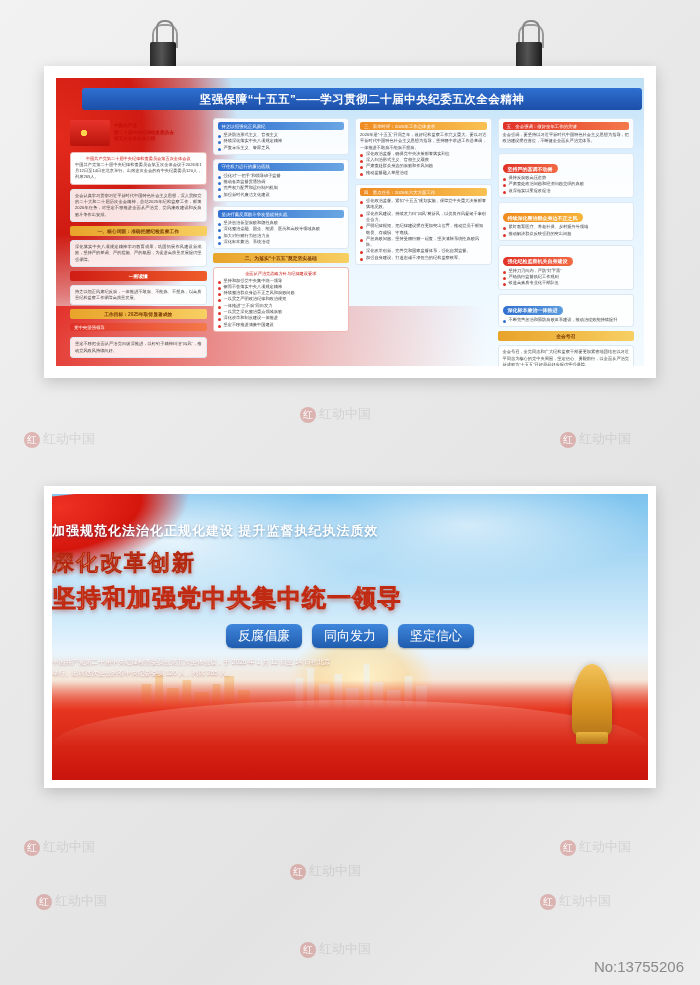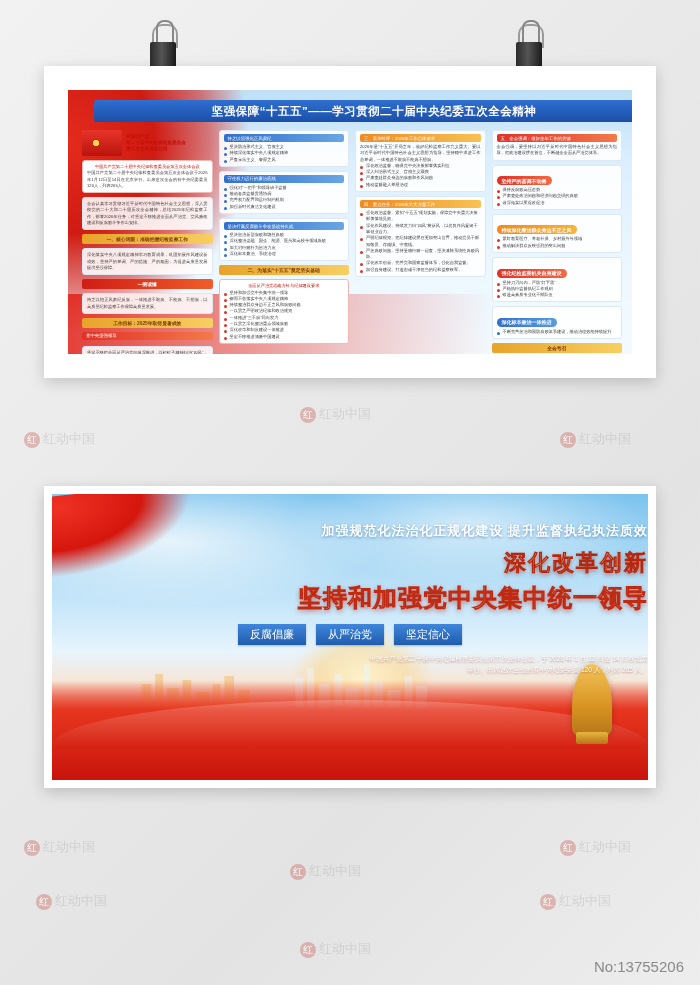--- a/index.html
+++ b/index.html
@@ -10,21 +10,21 @@
   }
 
   
   .board{position:absolute;background:#fff;box-shadow:0 4px 14px rgba(0,0,0,.18);}
   .clip{position:absolute;width:26px;height:58px;}
   .clip .body{position:absolute;left:0;top:22px;width:26px;height:36px;background:linear-gradient(90deg,#2b2b2b,#555 45%,#1b1b1b);border-radius:2px;}
   .clip .arm{position:absolute;left:6px;top:0;width:14px;height:26px;border:2px solid #888;border-bottom:none;border-radius:8px 8px 0 0;background:transparent;}
   .clip .arm2{position:absolute;left:2px;top:4px;width:22px;height:22px;border:2px solid #9a9a9a;border-bottom:none;border-radius:10px 10px 0 0;}
 
   
-  #topBoard{left:44px;top:66px;width:612px;height:312px;padding:24px;box-sizing:border-box;}
+  #topBoard{left:44px;top:66px;width:612px;height:312px;padding:12px;box-sizing:border-box;}
   .tb-inner{position:relative;width:100%;height:100%;overflow:hidden;
     background:linear-gradient(180deg,#bfe0f5 0%,#dcefff 28%,#eaf6ff 60%,#f3fbff 100%);}
   .tb-redwave{position:absolute;left:0;top:0;width:190px;height:100%;
     background:radial-gradient(120% 90% at 0% 20%,#e42b1d 0%,#cf1b12 38%,rgba(214,26,18,.55) 62%,rgba(214,26,18,0) 80%);}
   .tb-redwave2{position:absolute;left:0;bottom:-10px;width:612px;height:70px;
     background:linear-gradient(90deg,rgba(226,32,22,.85),rgba(226,32,22,.25) 45%,rgba(226,32,22,0) 70%);}
   .tb-title{position:absolute;left:26px;top:10px;width:560px;height:22px;
     background:linear-gradient(180deg,#2f6fd0,#1b4fa8);border-radius:3px;
     display:flex;align-items:center;justify-content:center;}
   .tb-title span{color:#fff;font-size:11.5px;font-weight:bold;letter-spacing:.5px;white-space:nowrap;}
@@ -76,31 +76,31 @@
     background:linear-gradient(180deg,rgba(232,60,36,0) 0%,#e6361f 30%,#c8140b 100%);}
   .bb-wave2{position:absolute;left:0;bottom:34px;width:100%;height:46px;
     background:linear-gradient(180deg,rgba(255,255,255,.22),rgba(255,255,255,0));
     border-radius:50% 50% 0 0 / 100% 100% 0 0;}
   .bb-lion{position:absolute;right:36px;bottom:44px;width:40px;height:72px;
     background:linear-gradient(180deg,#f3c35a,#d79320 60%,#b5761a);
     border-radius:50% 50% 18% 18%/60% 60% 12% 12%;box-shadow:0 0 6px rgba(0,0,0,.2);}
   .bb-lion:after{content:"";position:absolute;left:4px;bottom:-8px;width:32px;height:12px;
     background:linear-gradient(180deg,#e9b33f,#b5761a);border-radius:2px;}
 
-  .bb-txt{position:absolute;left:0;right:0;top:28px;text-align:right;}
+  .bb-txt{position:absolute;left:0;right:0;top:28px;text-align:left;}
   .bb-l1{font-size:13px;color:#fff;font-weight:bold;letter-spacing:1px;text-shadow:0 1px 3px rgba(0,60,120,.45);}
   .bb-l2{margin-top:8px;font-size:22px;font-weight:bold;letter-spacing:2px;
     color:#ffe9a8;-webkit-text-stroke:.6px #b3260f;text-shadow:0 2px 4px rgba(150,20,10,.55);}
   .bb-l3{margin-top:4px;font-size:24px;font-weight:bold;letter-spacing:1px;
     color:#fff7d9;-webkit-text-stroke:.8px #c02a12;text-shadow:0 2px 5px rgba(160,25,10,.6);}
   .bb-l4{margin-top:5px;font-size:23px;font-weight:bold;letter-spacing:1px;
     color:#ffeb9c;-webkit-text-stroke:.8px #c02a12;text-shadow:0 2px 5px rgba(160,25,10,.6);}
   .bb-tags{margin-top:10px;display:flex;gap:10px;justify-content:center;}
-  .tag{font-size:11px;color:#fff;background:linear-gradient(180deg,#3f86dc,#1f5cae);
-    border-radius:0;padding:3px 12px;box-shadow:0 1px 2px rgba(0,0,0,.25);}
+  .tag{font-size:13px;color:#fff;background:linear-gradient(180deg,#3f86dc,#1f5cae);
+    border-radius:6px;padding:3px 12px;box-shadow:0 1px 2px rgba(0,0,0,.25);}
   .bb-sub{margin-top:8px;font-size:6.6px;color:#fff;line-height:1.7;text-shadow:0 1px 2px rgba(120,20,10,.5);}
 
   
   .wm{position:absolute;color:rgba(160,160,160,.30);font-size:13px;white-space:nowrap;pointer-events:none;}
   .wm .rnd{display:inline-block;width:16px;height:16px;border-radius:50%;
     background:rgba(190,60,50,.30);color:#fff;text-align:center;line-height:16px;font-size:10px;margin-right:3px;vertical-align:middle;}
   #imgno{position:absolute;right:16px;bottom:10px;font-size:15px;color:#8a8a8a;}
 </style>
 </head>
 <body>
@@ -298,21 +298,21 @@
     <div class="bb-wave2"></div>
     <div class="bb-lion"></div>
 
     <div class="bb-txt">
       <div class="bb-l1">加强规范化法治化正规化建设 提升监督执纪执法质效</div>
       <div class="bb-l2">深化改革创新</div>
       <div class="bb-l3">坚持和加强党中央集中统一领导</div>
 
       <div class="bb-tags">
         <div class="tag">反腐倡廉</div>
-        <div class="tag">从严治党</div>
+        <div class="tag">同向发力</div>
         <div class="tag">坚定信心</div>
       </div>
 
       <div class="bb-sub">
         <div>中国共产党第二十届中央纪律检查委员会第五次全体会议，于 2026 年 1 月 12 日至 14 日在北京</div>
         <div>举行。出席这次全会的有中央纪委委员 120 人，列席 265 人。</div>
       </div>
     </div>
   </div>
 </div>

